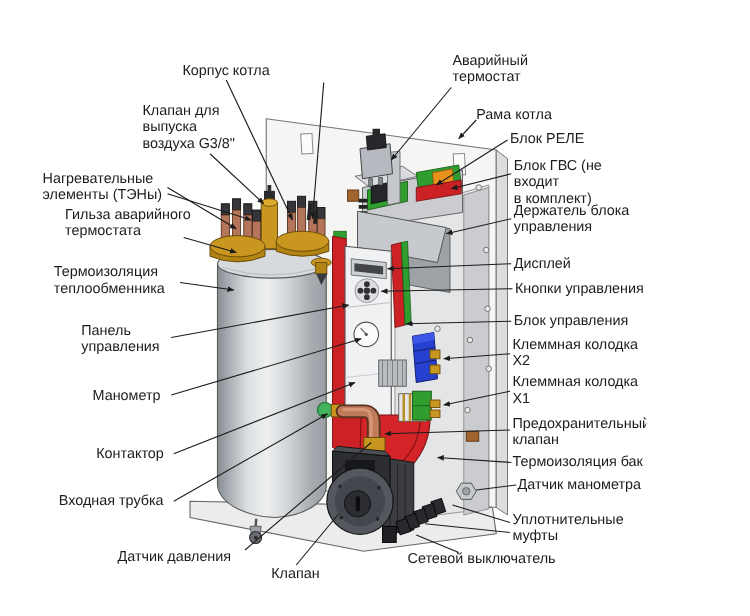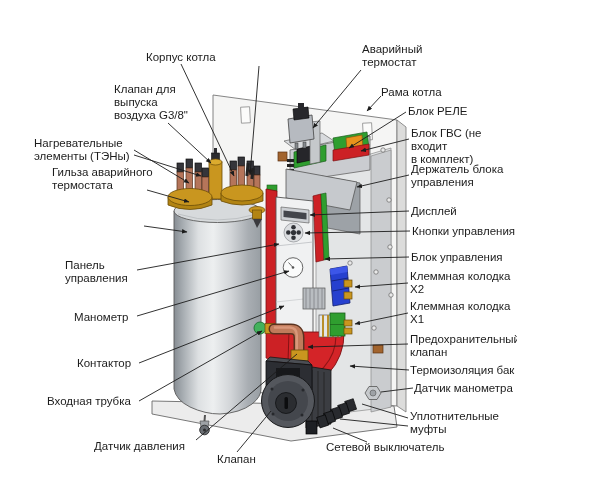--- a/index.html
+++ b/index.html
@@ -276,20 +276,22 @@
   <div class="callout nowrap" style="left:381px;top:86px;">Рама котла</div>
   <div class="callout nowrap" style="left:408px;top:105px;">Блок РЕЛЕ</div>
   <div class="callout" style="left:411px;top:127px;">Блок ГВС (не входит
 в комплект)</div>
   <div class="callout" style="left:34px;top:137px;">Нагревательные
 элементы (ТЭНы)</div>
   <div class="callout" style="left:411px;top:163px;">Держатель блока
 управления</div>
   <div class="callout" style="left:37px;top:166px;margin-left:15px;">Гильза аварийного
 термостата</div>
+  <div class="callout" style="left:43px;top:212px;">Термоизоляция
+теплообменника</div>
   <div class="callout nowrap" style="left:411px;top:205px;">Дисплей</div>
   <div class="callout nowrap" style="left:412px;top:225px;">Кнопки управления</div>
   <div class="callout" style="left:65px;top:259px;">Панель
 управления</div>
   <div class="callout nowrap" style="left:411px;top:251px;">Блок управления</div>
   <div class="callout" style="left:410px;top:270px;">Клеммная колодка
 Х2</div>
   <div class="callout" style="left:410px;top:300px;">Клеммная колодка
 Х1</div>
   <div class="callout nowrap" style="left:74px;top:311px;">Манометр</div>

